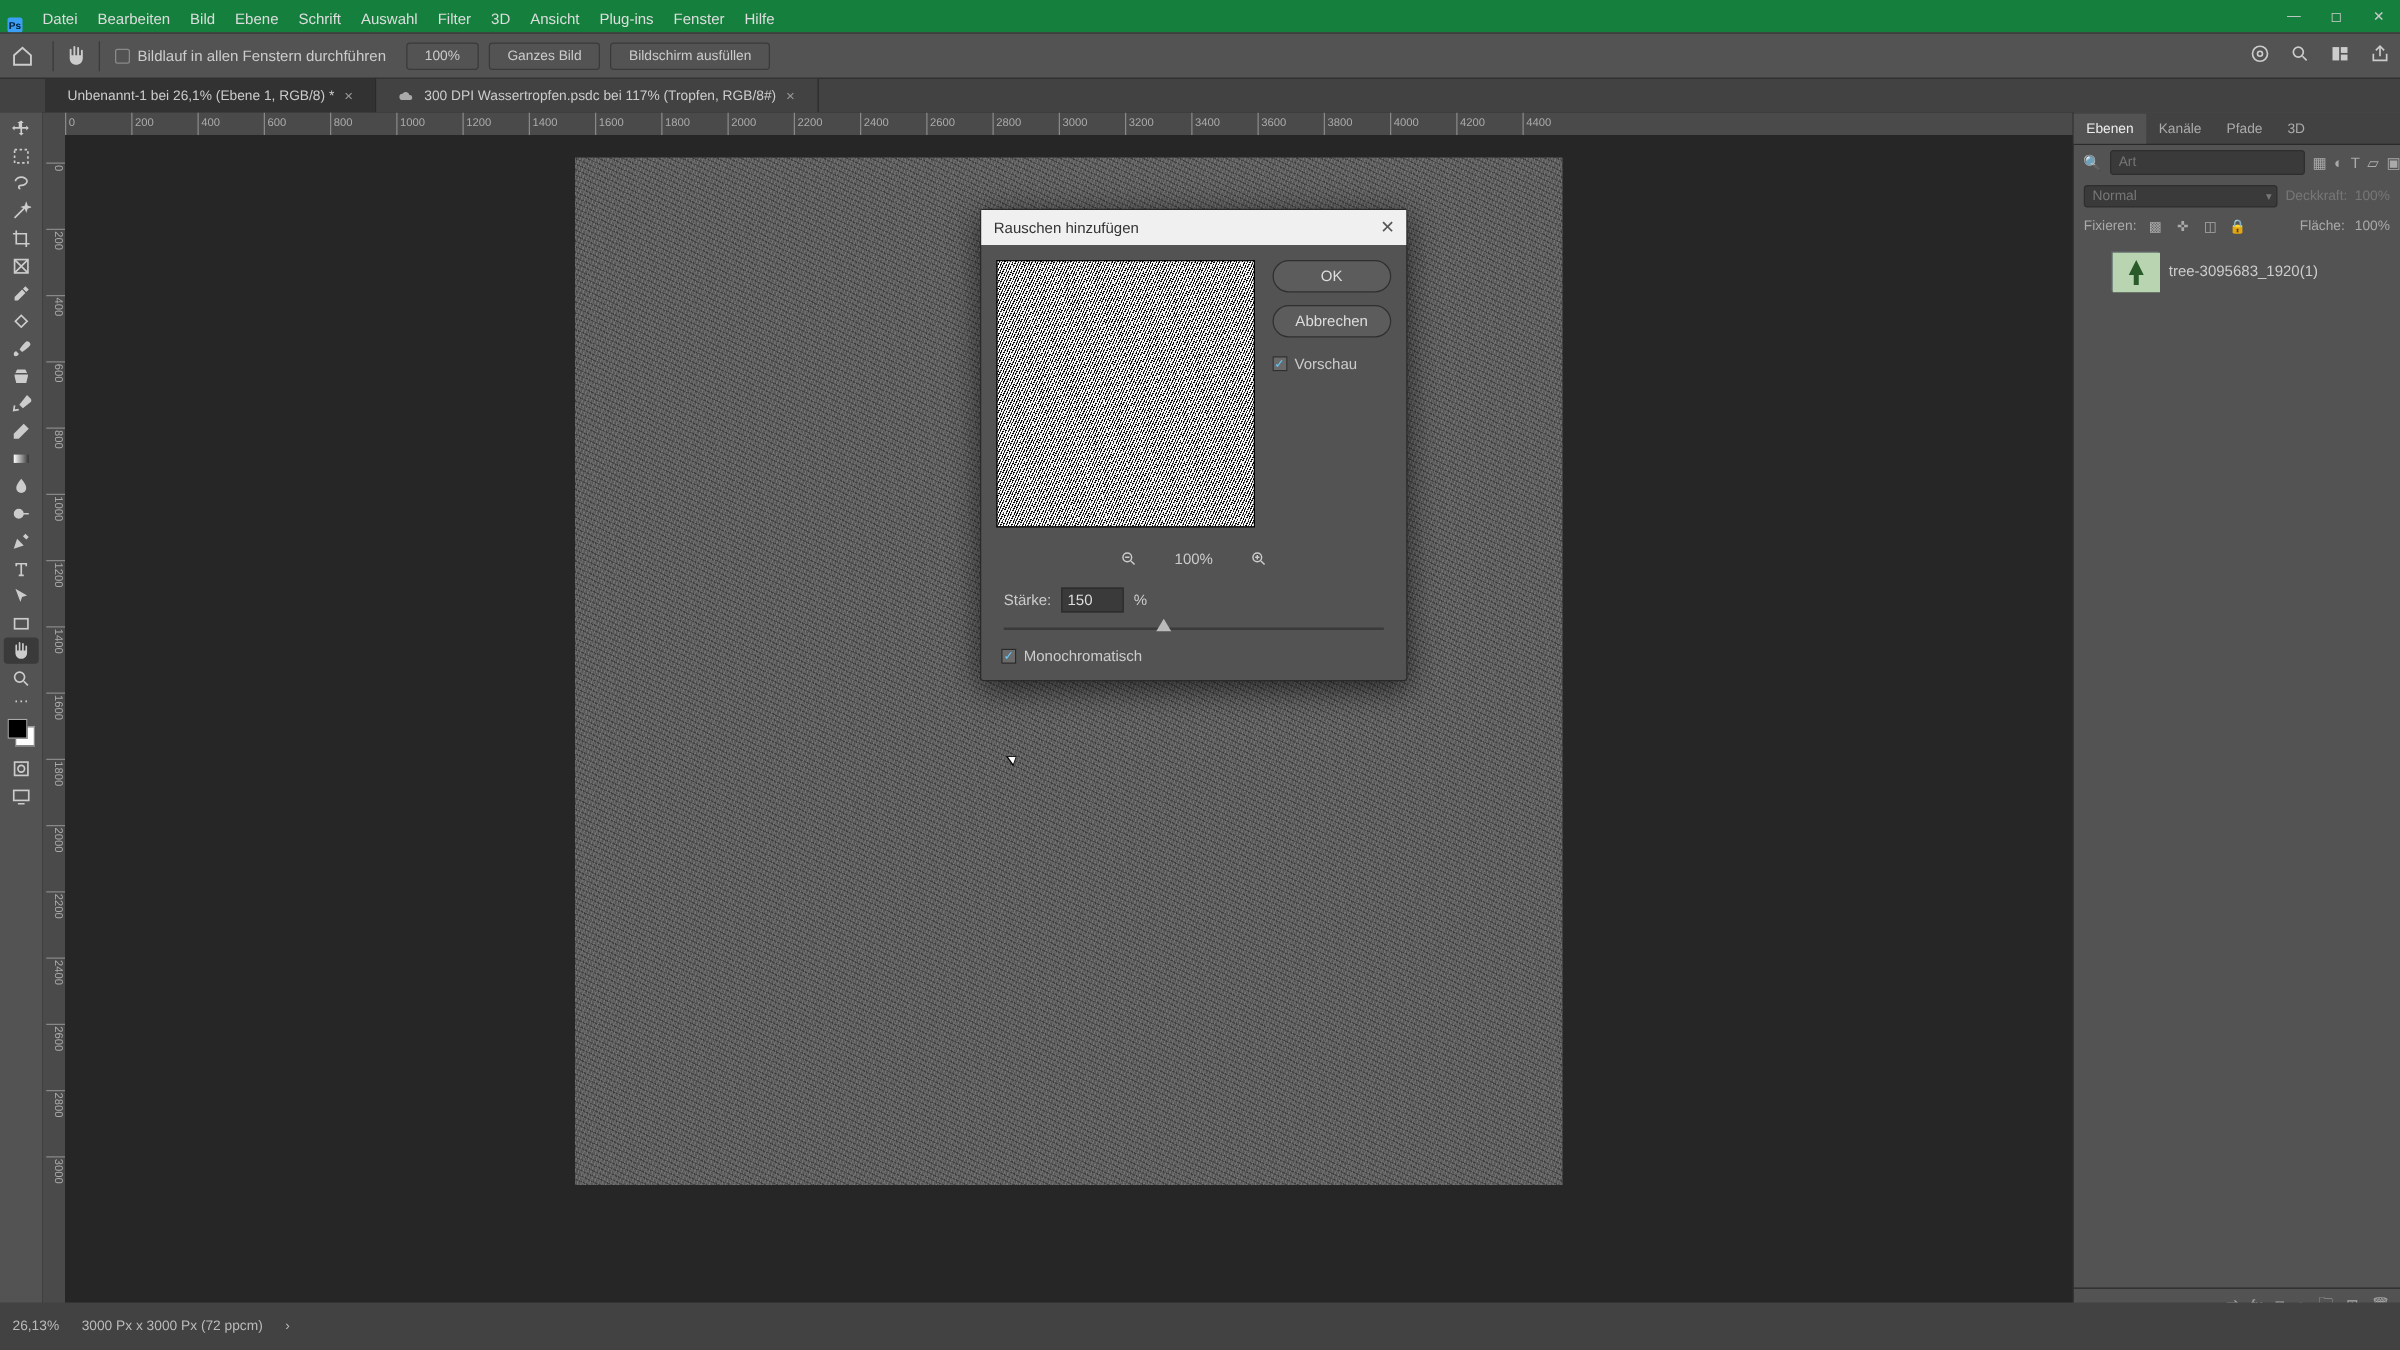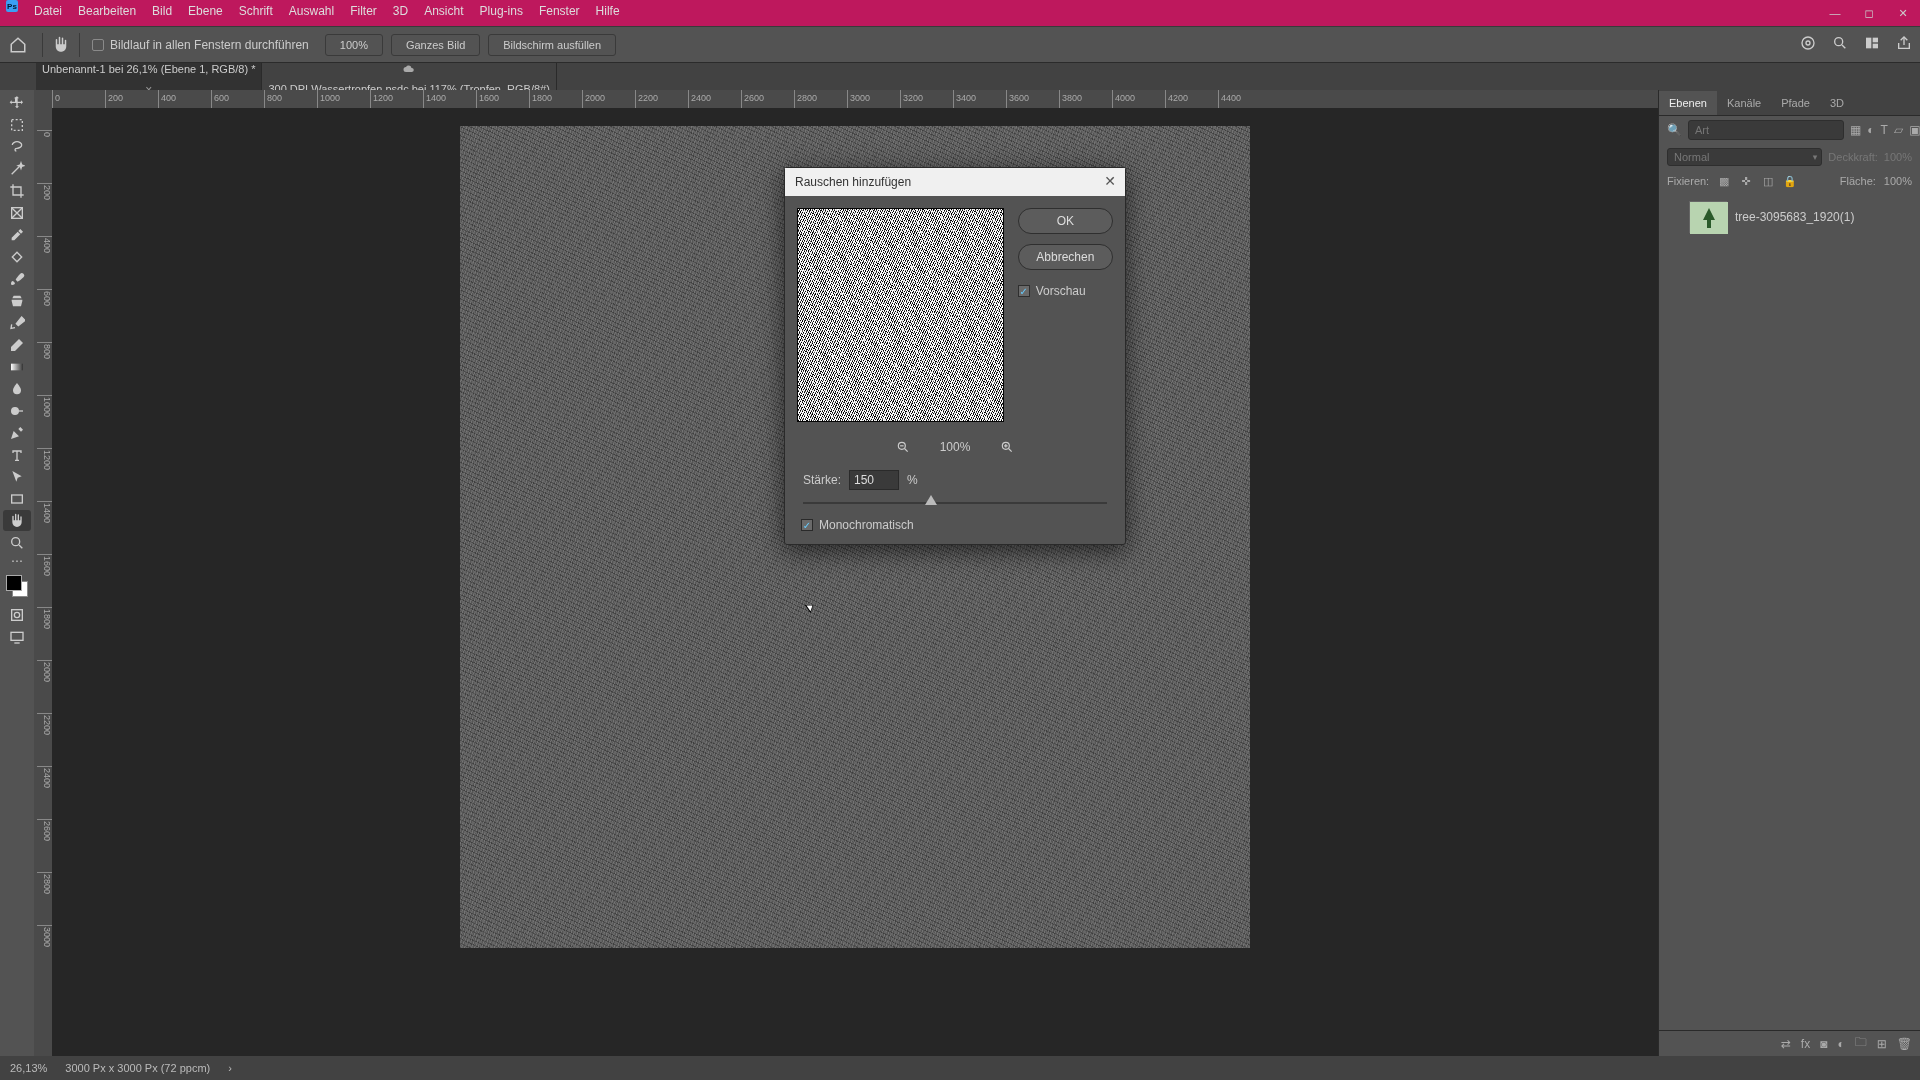--- a/index.html
+++ b/index.html
@@ -1,33 +1,33 @@
 <!DOCTYPE html>
 <html><head>
 <meta charset="utf-8">
 <style>
   * { box-sizing: border-box; margin: 0; padding: 0; font-family: "Segoe UI", Tahoma, sans-serif; }
   html, body { width: 1920px; height: 1080px; overflow: hidden; background:#323232; color:#ccc; font-size:12px; }
   
-  .menubar { height:26px; background:#be185d; display:flex; align-items:flex-start; padding:0 6px; position:relative;}
+  .menubar { height:26px; background:#15803d; display:flex; align-items:flex-end; padding:0 6px; position:relative;}
   .ps-icon { width:12px; height:12px; background:#3a9ff5; border-radius:2px; display:flex; align-items:center; justify-content:center; font-size:8px; font-weight:bold; color:#001b33; margin-right:8px;}
   .menubar .menu-item { padding:4px 8px; color:#ddd; font-size:12px; cursor:default;}
   .menubar .window-btns { position:absolute; right:0; top:0; height:26px; display:flex; align-items:center;}
   .menubar .window-btns span { width:34px; height:26px; display:flex; align-items:center; justify-content:center; color:#ccc; font-size:11px;}
   
   .optbar { height:36px; background:#535353; border-top:1px solid #3a3a3a; display:flex; align-items:center; padding:0 4px; position:relative;}
   .opt-home { width:28px; height:28px; display:flex; align-items:center; justify-content:center; margin-right:6px;}
   .hand-ic { width:28px; height:28px; display:flex; align-items:center; justify-content:center;}
   .opt-chk { display:flex; align-items:center; gap:6px; padding:0 8px; color:#ccc;}
   .opt-faux-chk { width:12px; height:12px; border:1px solid #8a8a8a; border-radius:2px;}
   .opt-btn { padding:4px 14px; background:#535353; border:1px solid #3a3a3a; border-radius:3px; color:#ccc; margin-left:8px; font-size:11px;}
   .optbar .right-icons { position:absolute; right:8px; display:flex; gap:16px; align-items:center;}
   
   .doctabs { height:28px; background:#424242; border-top:1px solid #2b2b2b; display:flex; align-items:stretch; padding-left:36px;}
-  .doctab { display:flex; align-items:center; padding:0 6px; background:#323232; border-right:1px solid #2a2a2a; gap:8px; color:#ccc; font-size:11px;flex-direction:column;}
+  .doctab { display:flex; align-items:center; padding:0 18px; background:#323232; border-right:1px solid #2a2a2a; gap:8px; color:#ccc; font-size:11px;}
   .doctab.inactive { background:#424242;}
   .doctab .close { color:#999; font-size:12px;}
   .cloud-ic { width:12px; height:12px; display:inline-block;}
   
   .main { position:absolute; left:0; right:0; top:90px; bottom:24px; display:flex;}
   
   .toolbar { width:34px; background:#535353; display:flex; flex-direction:column; align-items:center; padding-top:2px; gap:1px;}
   .toolbar .tool { width:28px; height:21px; display:flex; align-items:center; justify-content:center; color:#ccc; border-radius:3px;}
   .toolbar .tool.active { background:#3a3a3a;}
   .toolbar .tool svg { width:16px; height:16px; }
@@ -73,21 +73,21 @@
   .thumb { width:38px; height:32px; border:1px solid #666; background:#888; position:relative;}
   .thumb.noise { background:#999;
     background-image:
       repeating-linear-gradient(45deg, rgba(0,0,0,.35) 0 1px, transparent 1px 2px),
       repeating-linear-gradient(-45deg, rgba(255,255,255,.35) 0 1px, transparent 1px 2px);}
   .thumb.levels { background:linear-gradient(#222,#222); display:flex; align-items:flex-end; justify-content:center; padding-bottom:3px;}
   .thumb.tree { background:linear-gradient(#7aa, #7aa);}
   .thumb .badge { position:absolute; right:-3px; bottom:-3px; width:14px; height:14px; background:#333; border:1px solid #777; border-radius:2px;}
   .panel-bottom { margin-top:auto; height:26px; border-top:1px solid #2a2a2a; display:flex; align-items:center; justify-content:flex-end; gap:10px; padding:0 8px; color:#aaa;}
   
-  .statusbar { position:absolute; left:0; right:0; bottom:0; height:24px; background:#424242; display:flex; align-items:center; padding:0 10px; gap:18px; font-size:11px; color:#bbb;}
+  .statusbar { position:absolute; left:0; right:0; bottom:0; height:38px; background:#424242; display:flex; align-items:center; padding:0 10px; gap:18px; font-size:11px; color:#bbb;}
   
   .dialog { position:absolute; left:784px; top:167px; width:342px; background:#535353; border:1px solid #2a2a2a; box-shadow:0 6px 24px rgba(0,0,0,.6); border-radius:3px; z-index:50;}
   .dlg-title { height:28px; background:#f0f0f0; color:#333; display:flex; align-items:center; padding:0 10px; position:relative; font-size:12px;}
   .dlg-title .dlg-close { position:absolute; right:6px; top:4px; width:18px; height:18px; display:flex; align-items:center; justify-content:center; color:#555; font-size:14px;}
   .dlg-body { padding:12px; display:flex; gap:14px;}
   .dlg-preview { width:208px; height:214px; border:1px solid #333; background:#666;
     background-image:
       repeating-linear-gradient(115deg, rgba(255,255,255,.9) 0 1px, transparent 1px 2px),
       repeating-linear-gradient(25deg,  rgba(0,0,0,.9) 0 1px, transparent 1px 2px),
       repeating-linear-gradient(70deg,  rgba(255,255,255,.5) 0 1px, transparent 1px 3px);

